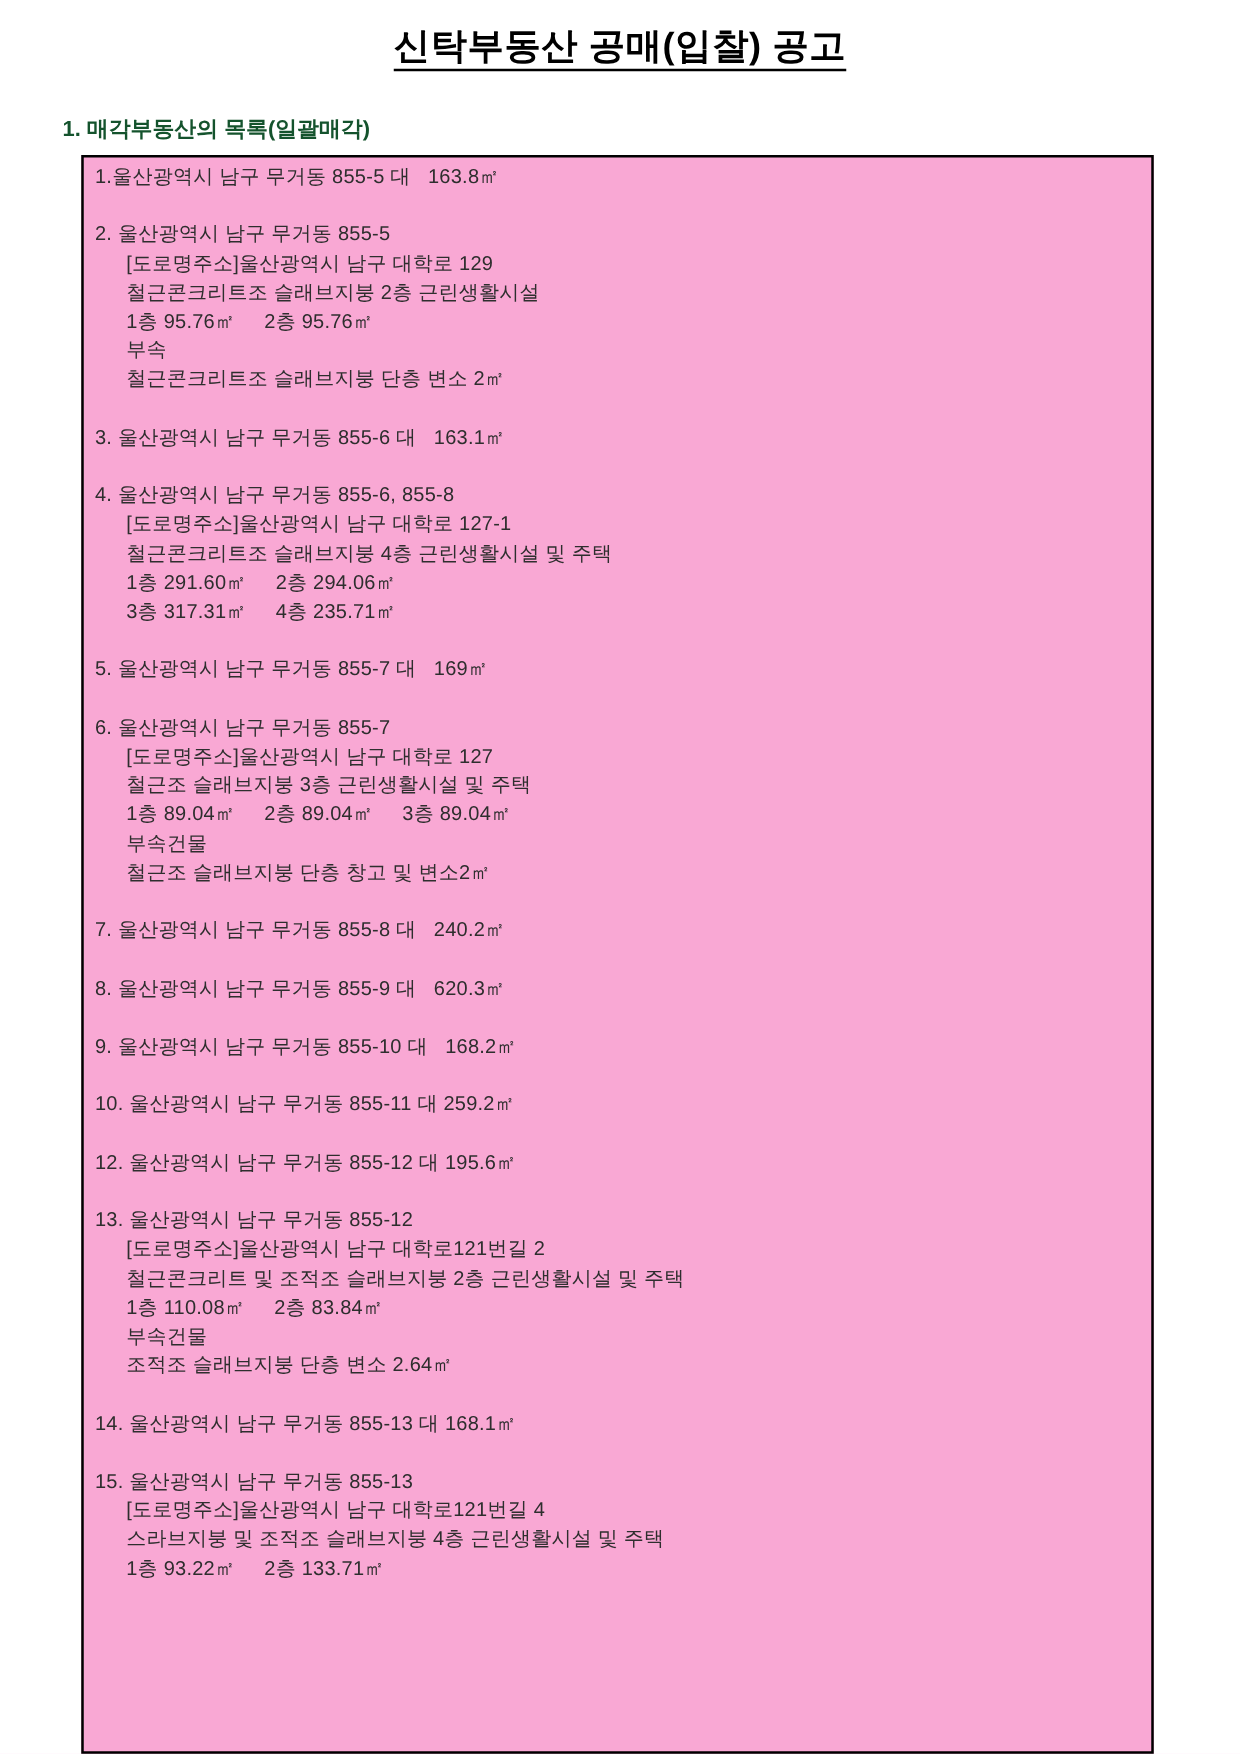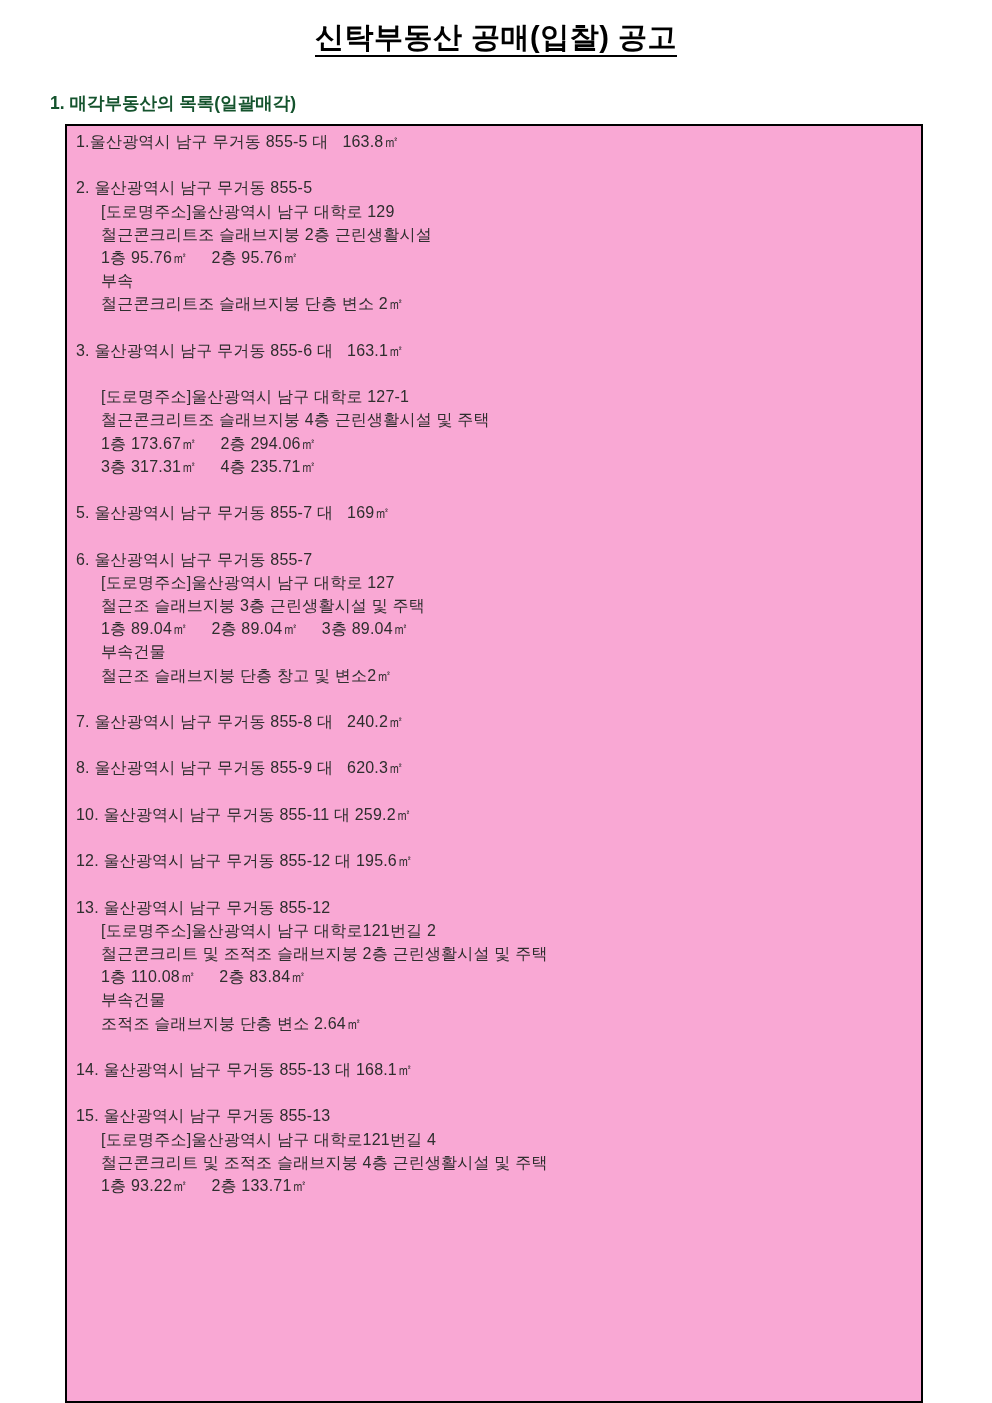--- a/index.html
+++ b/index.html
@@ -91,41 +91,45 @@
         <div class="line indent">[도로명주소]울산광역시 남구 대학로 129</div>
         <div class="line indent">철근콘크리트조 슬래브지붕 2층 근린생활시설</div>
         <div class="line indent">1층 95.76㎡     2층 95.76㎡</div>
         <div class="line indent">부속</div>
         <div class="line indent">철근콘크리트조 슬래브지붕 단층 변소 2㎡</div>
       </div>
       <div class="item">
         <div class="line">3. 울산광역시 남구 무거동 855-6 대   163.1㎡</div>
       </div>
       <div class="item">
+        <div class="line">4. 울산광역시 남구 무거동 855-6, 855-8</div>
         <div class="line indent">[도로명주소]울산광역시 남구 대학로 127-1</div>
         <div class="line indent">철근콘크리트조 슬래브지붕 4층 근린생활시설 및 주택</div>
-        <div class="line indent">1층 173.67㎡     2층 294.06㎡</div>
+        <div class="line indent">1층 291.60㎡     2층 294.06㎡</div>
         <div class="line indent">3층 317.31㎡     4층 235.71㎡</div>
       </div>
       <div class="item">
         <div class="line">5. 울산광역시 남구 무거동 855-7 대   169㎡</div>
       </div>
       <div class="item">
         <div class="line">6. 울산광역시 남구 무거동 855-7</div>
         <div class="line indent">[도로명주소]울산광역시 남구 대학로 127</div>
         <div class="line indent">철근조 슬래브지붕 3층 근린생활시설 및 주택</div>
         <div class="line indent">1층 89.04㎡     2층 89.04㎡     3층 89.04㎡</div>
         <div class="line indent">부속건물</div>
         <div class="line indent">철근조 슬래브지붕 단층 창고 및 변소2㎡</div>
       </div>
       <div class="item">
         <div class="line">7. 울산광역시 남구 무거동 855-8 대   240.2㎡</div>
       </div>
       <div class="item">
         <div class="line">8. 울산광역시 남구 무거동 855-9 대   620.3㎡</div>
+      </div>
+      <div class="item">
+        <div class="line">9. 울산광역시 남구 무거동 855-10 대   168.2㎡</div>
       </div>
       <div class="item">
         <div class="line">10. 울산광역시 남구 무거동 855-11 대 259.2㎡</div>
       </div>
       <div class="item">
         <div class="line">12. 울산광역시 남구 무거동 855-12 대 195.6㎡</div>
       </div>
       <div class="item">
         <div class="line">13. 울산광역시 남구 무거동 855-12</div>
         <div class="line indent">[도로명주소]울산광역시 남구 대학로121번길 2</div>
@@ -133,18 +137,18 @@
         <div class="line indent">1층 110.08㎡     2층 83.84㎡</div>
         <div class="line indent">부속건물</div>
         <div class="line indent">조적조 슬래브지붕 단층 변소 2.64㎡</div>
       </div>
       <div class="item">
         <div class="line">14. 울산광역시 남구 무거동 855-13 대 168.1㎡</div>
       </div>
       <div class="item">
         <div class="line">15. 울산광역시 남구 무거동 855-13</div>
         <div class="line indent">[도로명주소]울산광역시 남구 대학로121번길 4</div>
-        <div class="line indent">철근콘크리트 및 조적조 슬래브지붕 4층 근린생활시설 및 주택</div>
+        <div class="line indent">스라브지붕 및 조적조 슬래브지붕 4층 근린생활시설 및 주택</div>
         <div class="line indent">1층 93.22㎡     2층 133.71㎡</div>
       </div>
     </div>
 
 </div>
 
 </body></html>

